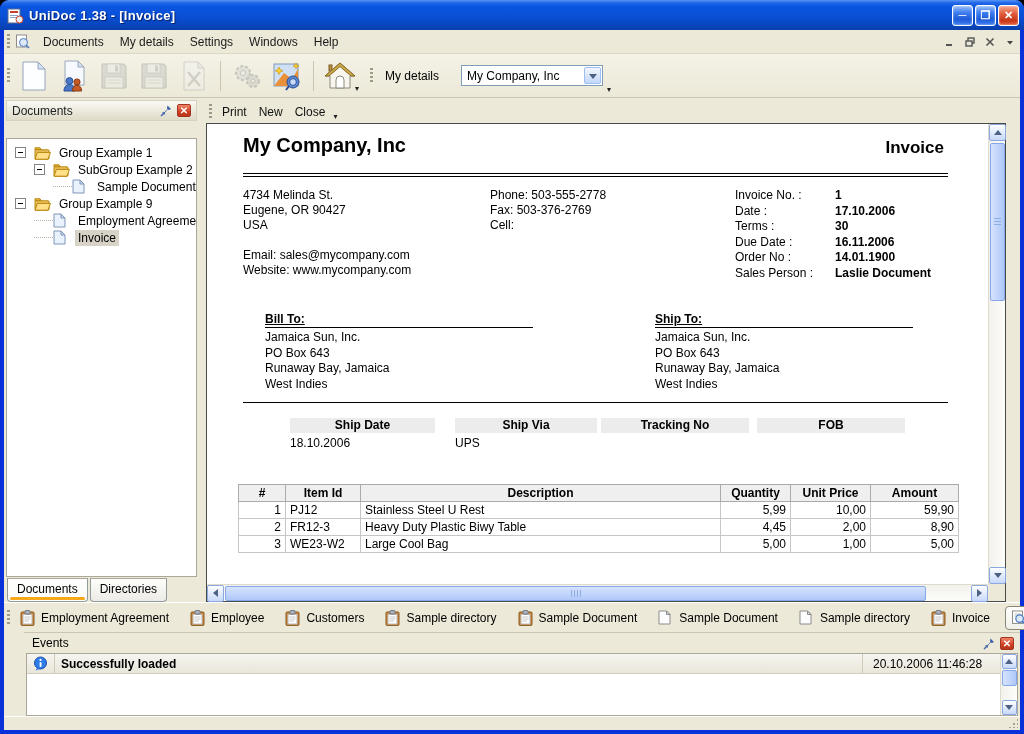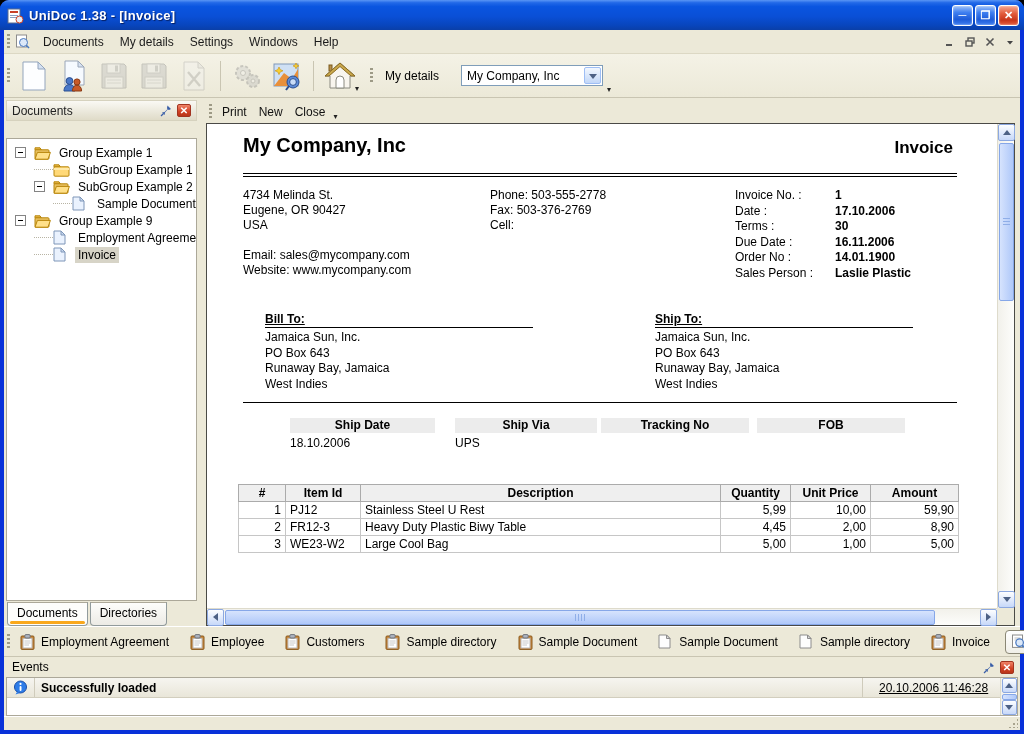--- a/index.html
+++ b/index.html
@@ -65,21 +65,21 @@
   .tree-row.selected .tree-label { background:#D7D4C7; }
 
   .panel-tabs { height:25px; display:flex; padding:1px 4px 0 1px; }
   .tab { position:relative; border:1px solid #919B9C; border-top-color:#ACA899; border-radius:0 0 4px 4px; margin-right:2px;
     background:linear-gradient(0deg,#ECEBE5,#FDFDFB); padding:3px 9px 4px; font-size:12px; }
   .tab.active { background:#FDFDFB; z-index:2; }
   .tab.active::after { content:""; position:absolute; left:2px; right:2px; bottom:1px; height:3px; border-radius:2px; background:#F9A81C; }
 
   .splitter { width:9px; flex:none; }
 
-  .docpane { flex:1; min-width:0; display:flex; flex-direction:column; padding-right:5px; }
+  .docpane { flex:1; min-width:0; display:flex; flex-direction:column; padding-right:14px; }
   .minitoolbar { height:23px; display:flex; align-items:center; font-size:12px; }
   .mini-btn { padding:2px 6px; color:#111; }
   .mini-dd { font-size:8px; color:#222; align-self:flex-end; margin:0 0 2px 2px; }
 
   .docclient { flex:1; min-height:0; display:grid; grid-template-columns:1fr 17px; grid-template-rows:1fr 17px; border:1px solid #4A4A46; background:#ECE9D8; }
   .docpage { position:relative; background:#fff; overflow:hidden; font-size:12px; color:#000; }
 
   
   .vscroll { display:flex; flex-direction:column; background:linear-gradient(90deg,#F2F1EB,#FDFDFB); border-left:1px solid #DEDBCC; }
   .hscroll { display:flex; background:linear-gradient(180deg,#F2F1EB,#FDFDFB); border-top:1px solid #DEDBCC; align-items:center; }
@@ -126,29 +126,29 @@
   .inv-items td { border:1px solid #C6C6C6; font-size:12px; height:17px; padding:0 4px; white-space:nowrap; overflow:hidden; }
   .al-r { text-align:right; } .al-l { text-align:left; }
 
   
   .docbar { height:30px; flex:none; display:flex; align-items:center; border-top:1px solid #FFFFFF; padding-right:4px; }
   .db-item { display:flex; align-items:center; gap:5px; font-size:12px; padding:3px 7px 3px 5px; margin-right:7px; border:1px solid transparent; white-space:nowrap; }
   .db-item.active { background:linear-gradient(180deg,#FFFFFF,#F0EFE8); border:1px solid #8A8775; border-radius:4px; }
   .db-ic { width:16px; height:16px; display:flex; align-items:center; }
 
   
-  .events { height:60px; flex:none; display:flex; flex-direction:column; border-top:1px solid #C9C5B2; }
+  .events { height:84px; flex:none; display:flex; flex-direction:column; border-top:1px solid #C9C5B2;margin-left:20px; }
   .events-header { height:20px; display:flex; align-items:center; font-size:12px; padding:0 6px 0 8px; }
   .events-header .sp { flex:1; }
   .events-body { flex:1; margin:0 2px; border:1px solid #ACA899; background:#fff; display:flex; min-height:0; }
   .events-list { flex:1; min-width:0; }
   .event-row { height:20px; display:flex; align-items:stretch; font-size:12px; background:linear-gradient(180deg,#F6F5F0,#E9E6D9); border-bottom:1px solid #D2CEBE; }
   .ev-icon-cell { width:28px; flex:none; display:flex; align-items:center; justify-content:center; border-right:1px solid #CFCBBB; }
   .ev-msg { flex:1; display:flex; align-items:center; padding-left:6px;font-weight:bold; }
-  .ev-time { width:138px; flex:none; display:flex; align-items:center; padding-left:16px; border-left:1px solid #CFCBBB;text-decoration:underline; }
+  .ev-time { width:138px; flex:none; display:flex; align-items:center; padding-left:10px; border-left:1px solid #CFCBBB; }
   .ev-scroll { width:17px; flex:none; display:flex; flex-direction:column; background:linear-gradient(90deg,#F2F1EB,#FDFDFB); border-left:1px solid #DEDBCC; }
   .ev-thumb { width:15px; height:16px; align-self:center; border:1px solid #86A7E8; border-radius:2px; background:linear-gradient(90deg,#D6E3FD,#AFC8F9); margin-top:1px; }
 
   
   .statusbar { height:14px; flex:none; position:relative; border-top:1px solid #FFFFFF; background:#ECE9D8; }
   .statusbar .grip-dots { position:absolute; right:2px; bottom:2px; width:10px; height:10px;
     background-image:radial-gradient(circle 1.2px, #A8A48E 1.2px, transparent 1.3px);
     background-size:4px 4px; clip-path:polygon(100% 0, 100% 100%, 0 100%); }
 </style>
 </head>
@@ -339,31 +339,20 @@
               <span class="t-icon" data-interactable="false">
                 <svg width="17" height="14" viewBox="0 0 17 14">
                   <path d="M1 4 v-2.2 h5 l1.4 2z" fill="#E8B84A" stroke="#B8860B"></path>
                   <rect x="1" y="3.8" width="14" height="9.4" rx="1" fill="#E8C060" stroke="#B8860B"></rect>
                   <path d="M3.4 6.4 h13 L14 13.2 H1z" fill="#FFE089" stroke="#B8860B"></path>
                 </svg>
               </span>
               <span class="tree-label" data-interactable="false">Group Example 1</span>
             </div>
             <div class="tree-row" data-interactable="true" style="padding-left: 25px;">
-              <span class="exp-spacer" data-interactable="false"></span>
-              <span class="t-icon" data-interactable="false">
-                <svg width="17" height="14" viewBox="0 0 17 14">
-                  <path d="M1 4 v-2.2 h5 l1.4 2z" fill="#E8B84A" stroke="#B8860B"></path>
-                  <rect x="1" y="3.8" width="15" height="9.4" rx="1" fill="#FFD978" stroke="#B8860B"></rect>
-                  <rect x="1" y="5" width="15" height="2" fill="#FFE9A8"></rect>
-                </svg>
-              </span>
-              <span class="tree-label" data-interactable="false">SubGroup Example 1</span>
-            </div>
-            <div class="tree-row" data-interactable="true" style="padding-left: 25px;">
               <span class="expander" data-interactable="true"></span>
               <span class="t-icon" data-interactable="false">
                 <svg width="17" height="14" viewBox="0 0 17 14">
                   <path d="M1 4 v-2.2 h5 l1.4 2z" fill="#E8B84A" stroke="#B8860B"></path>
                   <rect x="1" y="3.8" width="14" height="9.4" rx="1" fill="#E8C060" stroke="#B8860B"></rect>
                   <path d="M3.4 6.4 h13 L14 13.2 H1z" fill="#FFE089" stroke="#B8860B"></path>
                 </svg>
               </span>
               <span class="tree-label" data-interactable="false">SubGroup Example 2</span>
             </div>
@@ -463,21 +452,21 @@
                 <div class="frow" data-interactable="false">
                   <span class="flbl" data-interactable="false">Due Date :</span>
                   <span class="fval" data-interactable="false">16.11.2006</span>
                 </div>
                 <div class="frow" data-interactable="false">
                   <span class="flbl" data-interactable="false">Order No :</span>
                   <span class="fval" data-interactable="false">14.01.1900</span>
                 </div>
                 <div class="frow" data-interactable="false">
                   <span class="flbl" data-interactable="false">Sales Person :</span>
-                  <span class="fval" data-interactable="false">Laslie Plastic</span>
+                  <span class="fval" data-interactable="false">Laslie Document</span>
                 </div>
               </div>
             <div class="inv-bill" data-interactable="false">
               <div class="addr-head" data-interactable="false">Bill To:</div>
               <div class="addr-lines" id="bill-lines" data-interactable="false">
                   <div data-interactable="false">Jamaica Sun, Inc.</div>
                   <div data-interactable="false">PO Box 643</div>
                   <div data-interactable="false">Runaway Bay, Jamaica</div>
                   <div data-interactable="false">West Indies</div>
                 </div>

